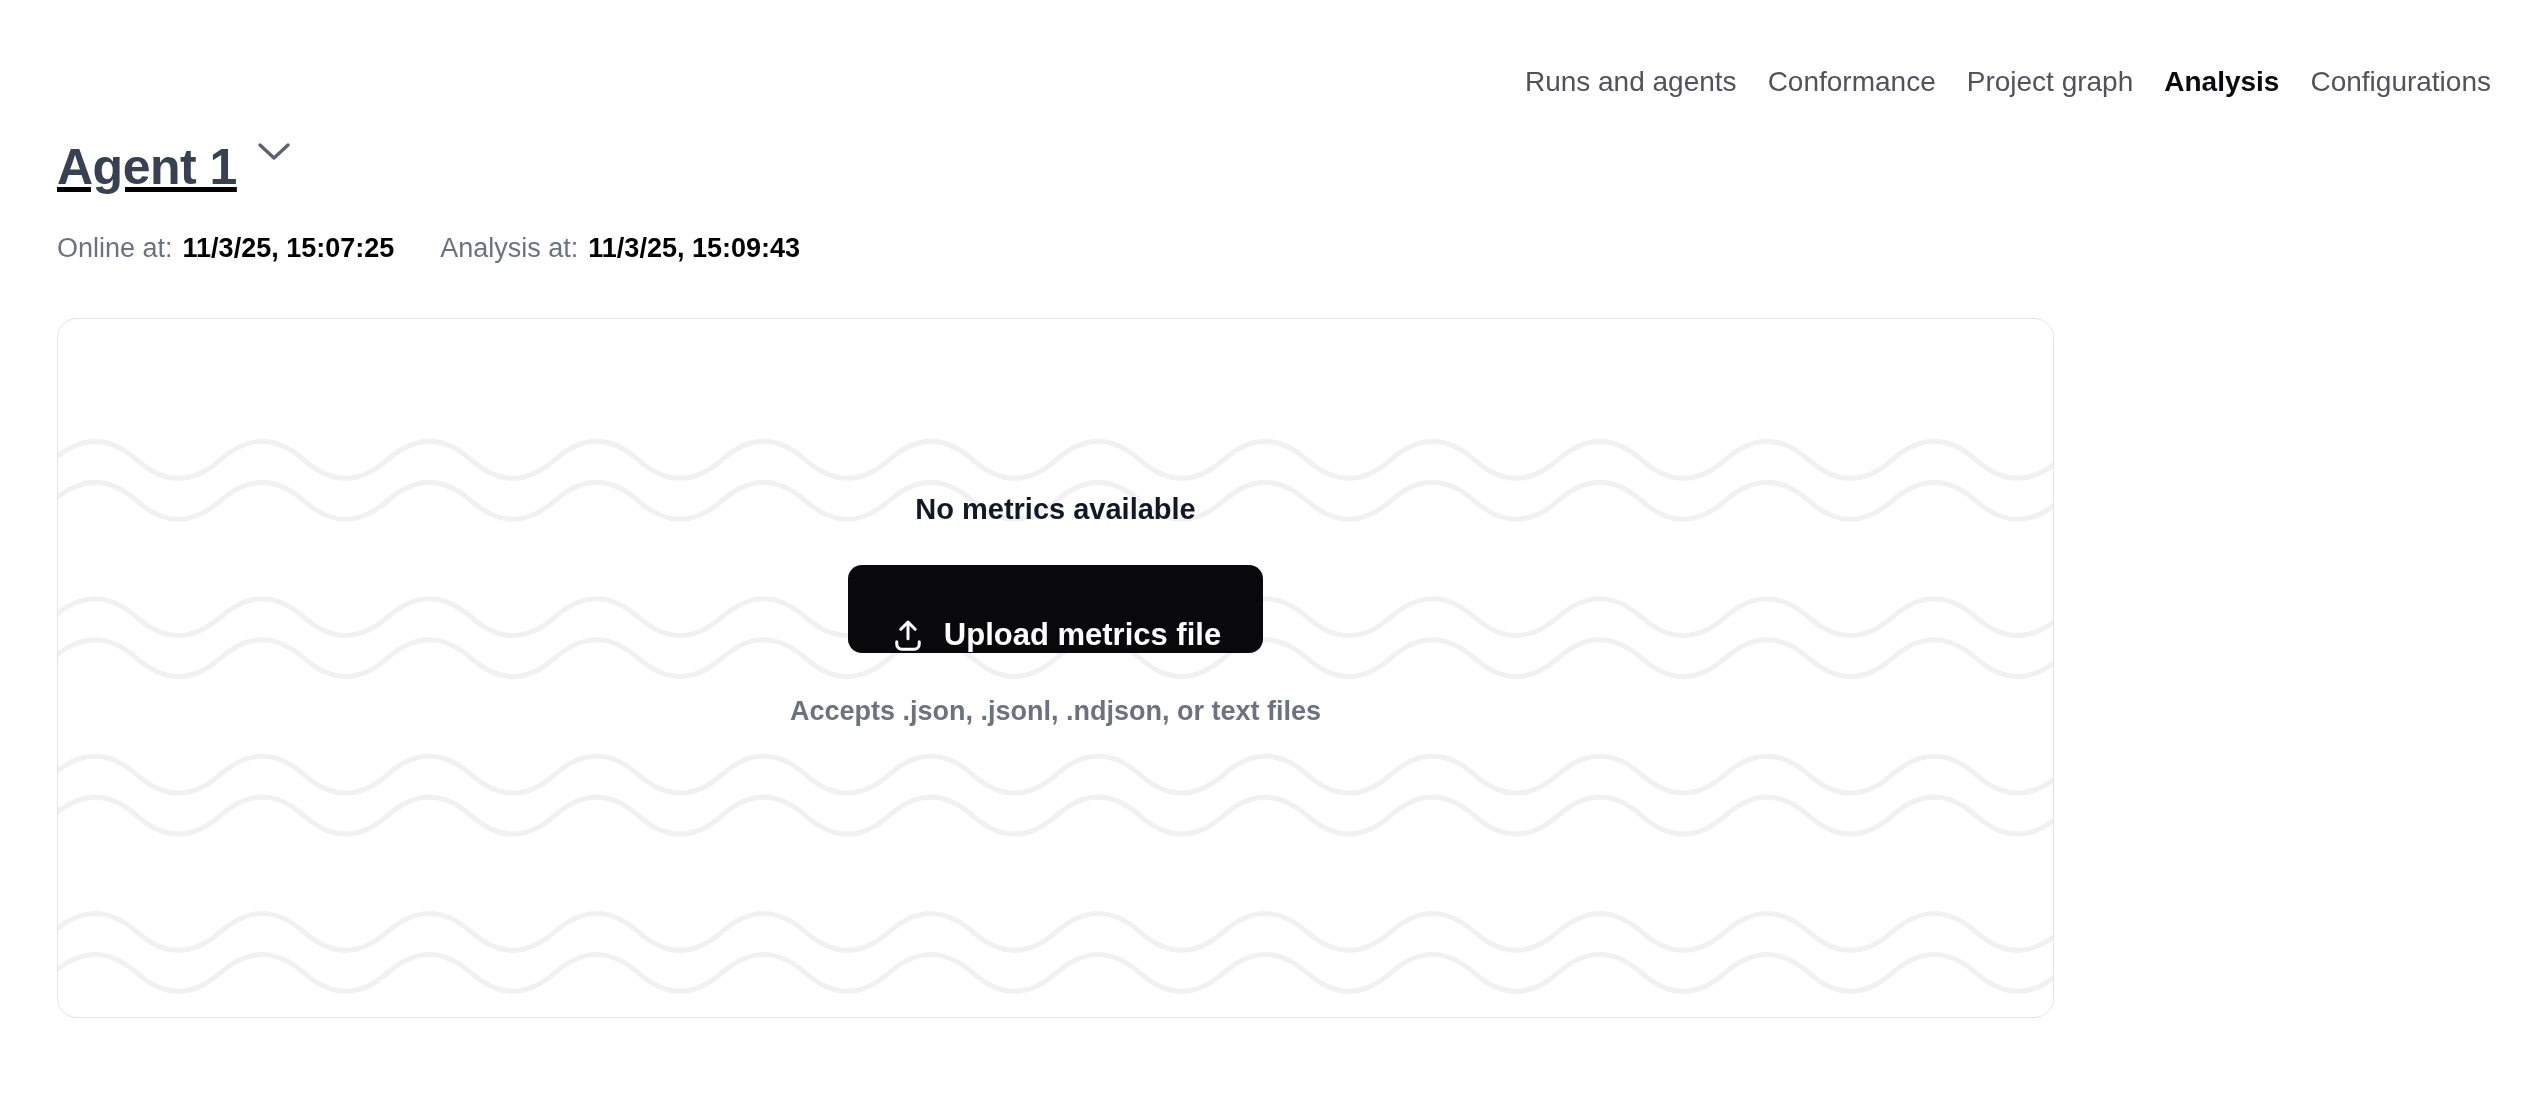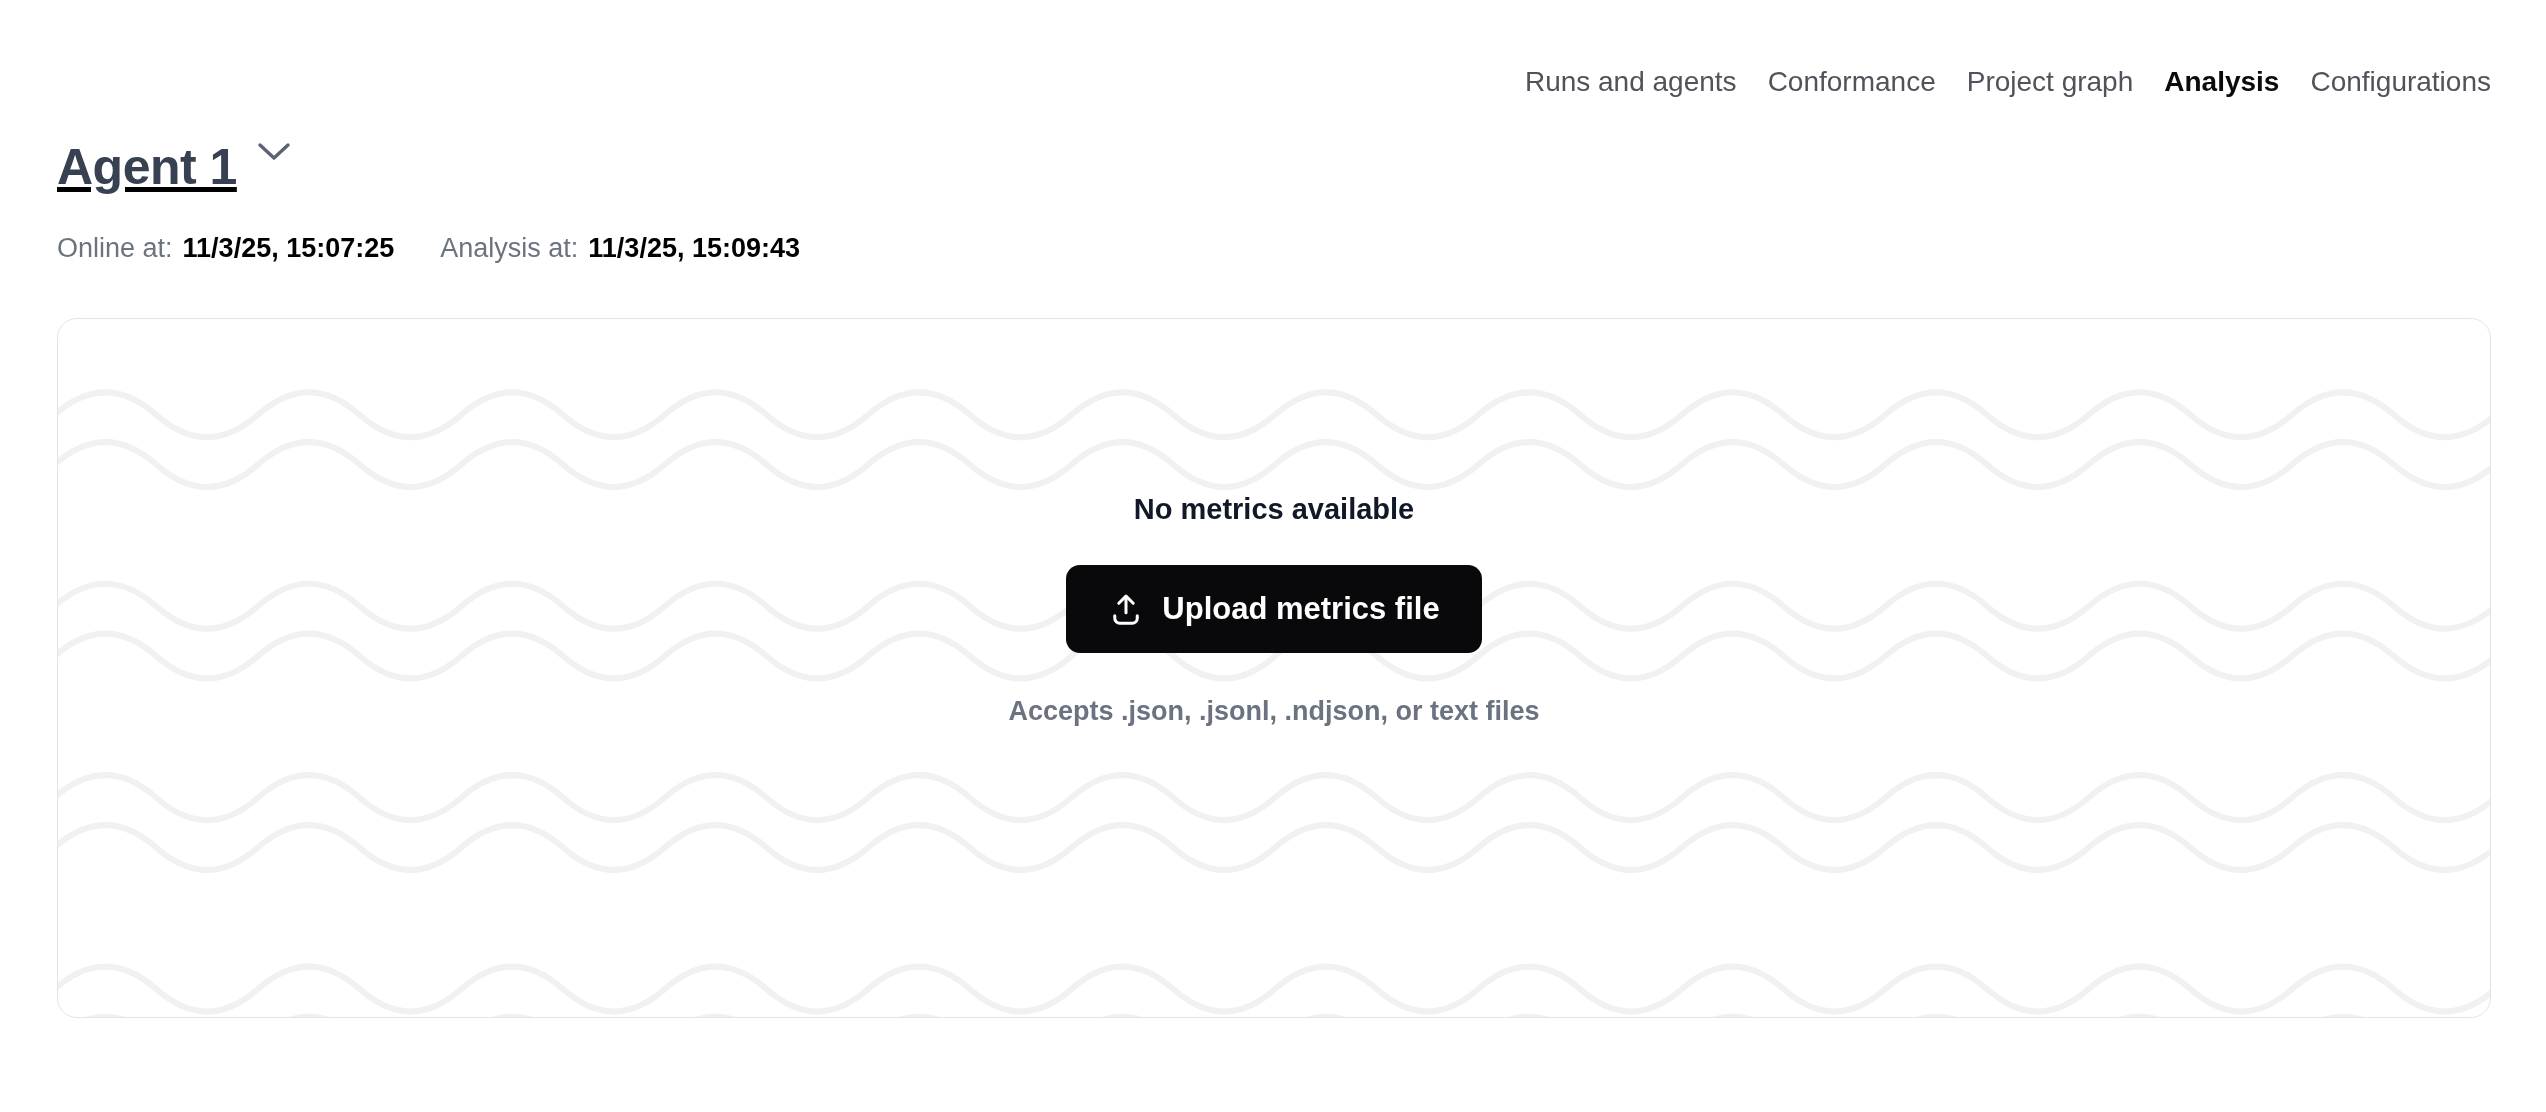--- a/index.html
+++ b/index.html
@@ -75,21 +75,21 @@
     line-height: 34px;
   }
   .status-group { display: flex; align-items: flex-end; gap: 10px; }
   .status-label { color: #6b7280; font-weight: 400; }
   .status-value { color: #000000; font-weight: 700; }
 
   
   .card {
     position: absolute;
     left: 57px; top: 318px;
-    width: 2434px; height: 700px;
+    width: 1997px; height: 700px;
     background: #ffffff;
     border: 1px solid #e4e4e7;
     border-radius: 20px;
     overflow: hidden;
   }
   .waves {
     position: absolute;
     inset: 0;
     width: 100%; height: 100%;
     pointer-events: none;
@@ -122,21 +122,21 @@
     font-weight: 400;
     color: #6b7280;
     line-height: 47px;
     text-align: center;
   }
   .upload-btn {
     margin-top: 37px;
     height: 88px;
     padding: 0 42px;
     display: flex;
-    align-items: center;
+    align-items: flex-end;
     gap: 18px;
     background: #09090b;
     color: #ffffff;
     border: none;
     border-radius: 14px;
     font-family: "Liberation Sans", sans-serif;
     font-size: 31px;
     font-weight: 700;
     cursor: pointer;
   }

